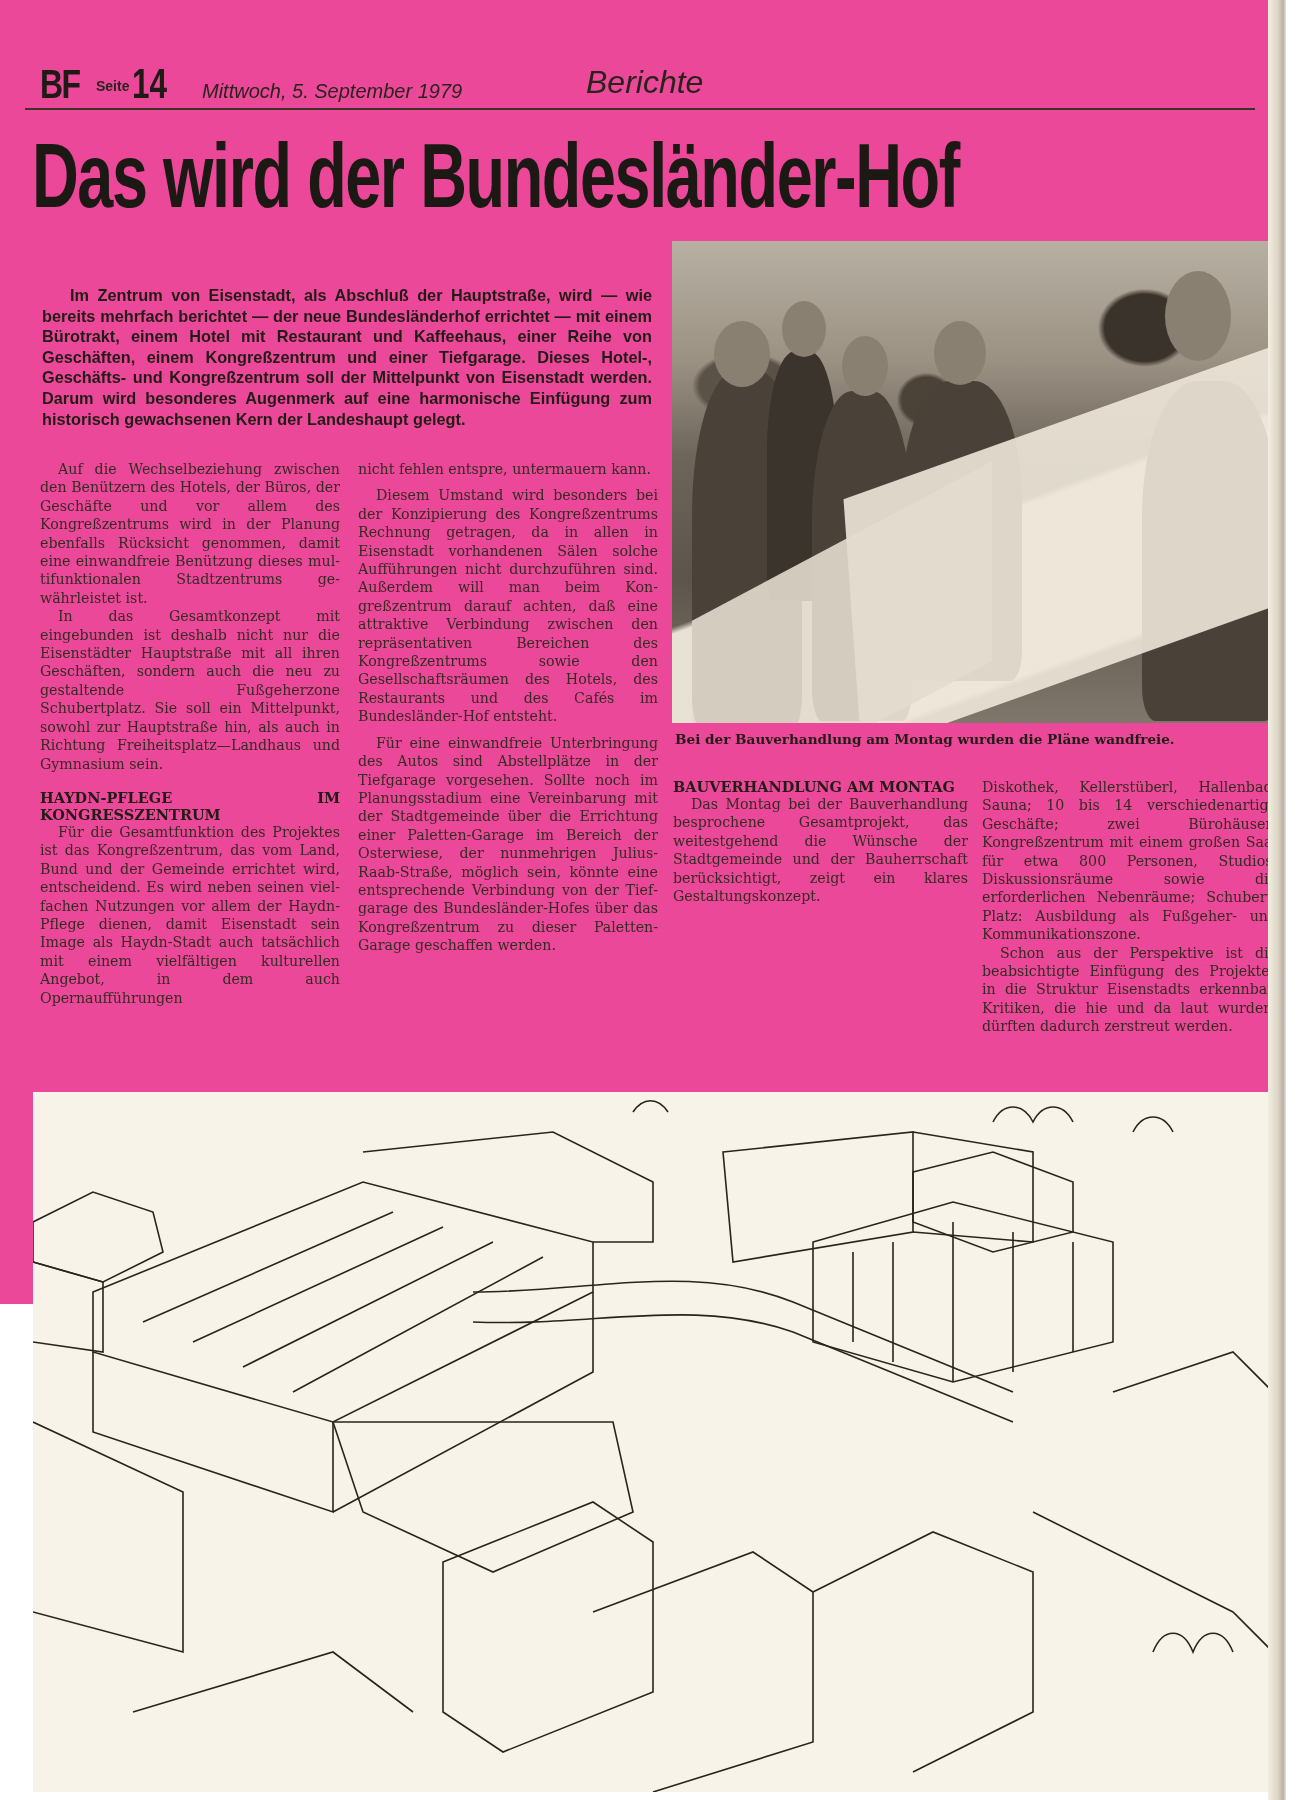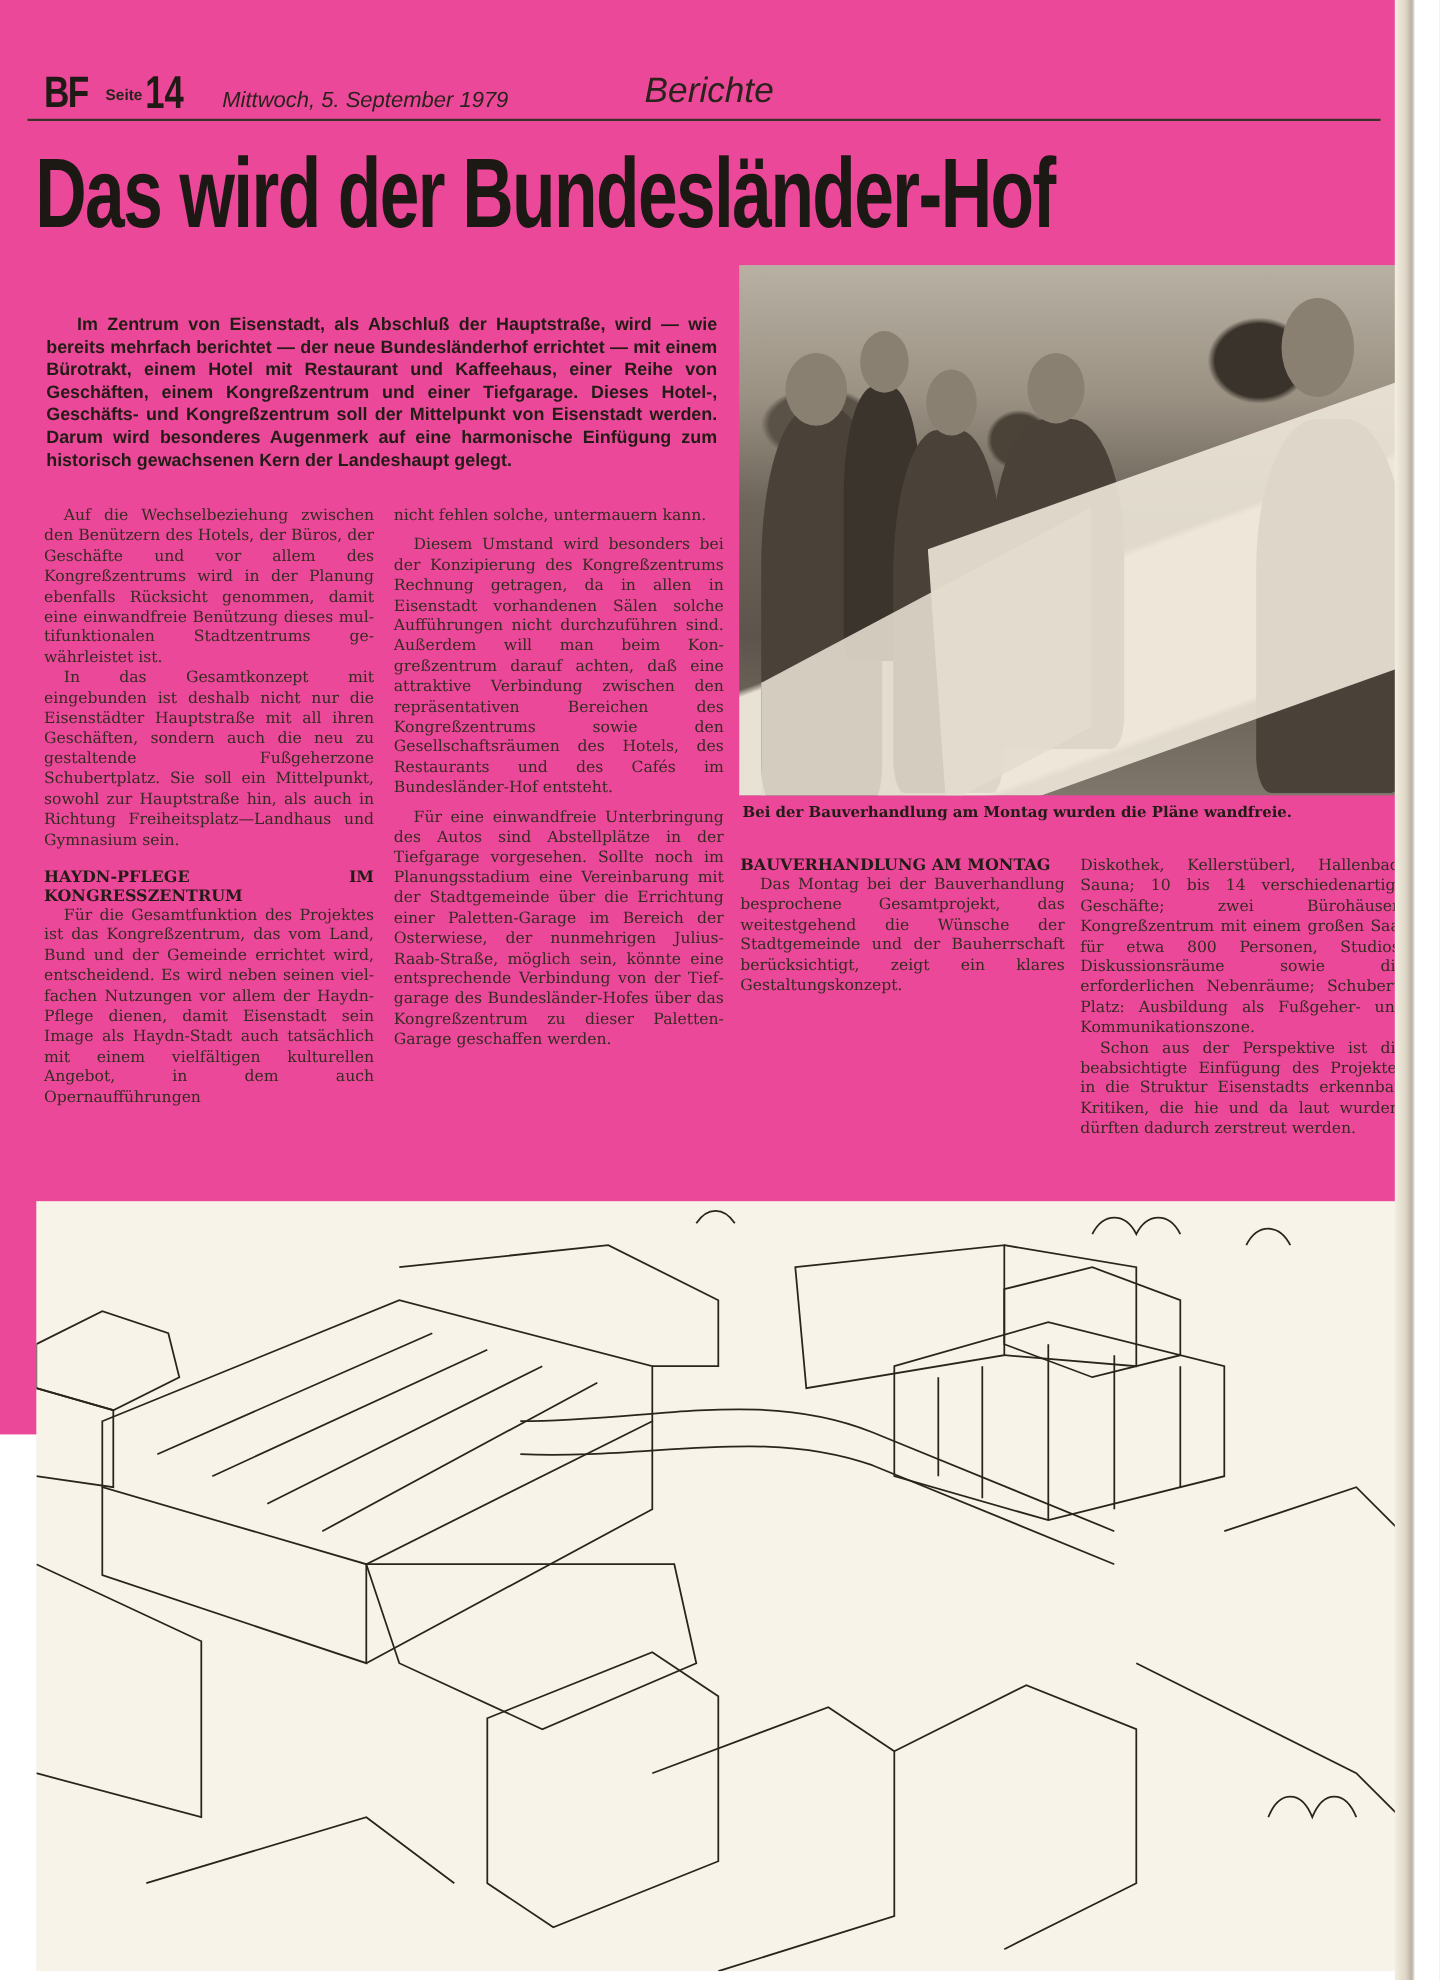--- a/index.html
+++ b/index.html
@@ -101,21 +101,21 @@
   </div>
 
   <div class="col col1">
     <p>Auf die Wechselbeziehung zwi­schen den Benützern des Hotels, der Büros, der Geschäfte und vor allem des Kongreßzentrums wird in der Planung ebenfalls Rück­sicht genommen, damit eine ein­wandfreie Benützung dieses mul­tifunktionalen Stadtzentrums ge­währleistet ist.</p>
     <p>In das Gesamtkonzept mit eingebunden ist deshalb nicht nur die Eisenstädter Hauptstraße mit all ihren Geschäften, sondern auch die neu zu gestaltende Fuß­geherzone Schubertplatz. Sie soll ein Mittelpunkt, sowohl zur Hauptstraße hin, als auch in Rich­tung Freiheitsplatz—Landhaus und Gymnasium sein.</p>
     <h3>HAYDN-PFLEGE IM KONGRESSZENTRUM</h3>
     <p>Für die Gesamtfunktion des Projektes ist das Kongreßzentrum, das vom Land, Bund und der Ge­meinde errichtet wird, entschei­dend. Es wird neben seinen viel­fachen Nutzungen vor allem der Haydn-Pflege dienen, damit Eisenstadt sein Image als Haydn-Stadt auch tatsächlich mit einem vielfältigen kulturellen Angebot, in dem auch Opernaufführungen</p>
   </div>
 
   <div class="col col2">
-    <p style="text-indent:0">nicht fehlen solche, untermauern kann.</p>
+    <p style="text-indent:0">nicht fehlen entspre, untermauern kann.</p>
     <p class="gap">Diesem Umstand wird besonders bei der Konzipierung des Kon­greßzentrums Rechnung getragen, da in allen in Eisenstadt vorhan­denen Sälen solche Aufführun­gen nicht durchzuführen sind. Außerdem will man beim Kon­greßzentrum darauf achten, daß eine attraktive Verbindung zwi­schen den repräsentativen Berei­chen des Kongreßzentrums sowie den Gesellschaftsräumen des Ho­tels, des Restaurants und des Cafés im Bundesländer-Hof ent­steht.</p>
     <p class="gap">Für eine einwandfreie Unter­bringung des Autos sind Abstell­plätze in der Tiefgarage vorge­sehen. Sollte noch im Planungs­stadium eine Vereinbarung mit der Stadtgemeinde über die Er­richtung einer Paletten-Garage im Bereich der Osterwiese, der nunmehrigen Julius-Raab-Straße, möglich sein, könnte eine entspre­chende Verbindung von der Tief­garage des Bundesländer-Hofes über das Kongreßzentrum zu die­ser Paletten-Garage geschaffen werden.</p>
   </div>
 
   <div class="photo">
     <div class="figure" style="left:20px;top:130px;width:110px;height:360px;"></div>
     <div class="head" style="left:42px;top:80px;width:56px;height:66px;"></div>
     <div class="figure" style="left:95px;top:110px;width:70px;height:250px;background:#3b342c"></div>
     <div class="head" style="left:110px;top:60px;width:44px;height:56px;"></div>
     <div class="figure" style="left:140px;top:150px;width:100px;height:330px;"></div>

